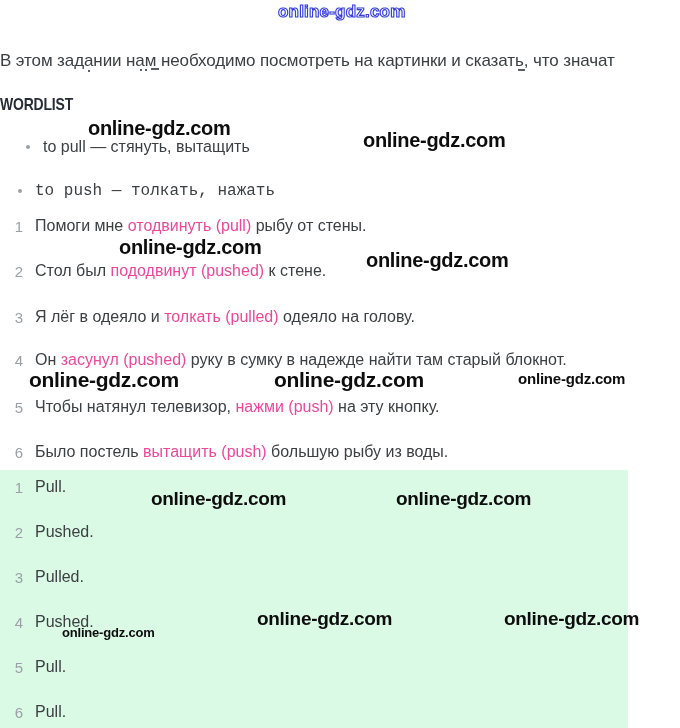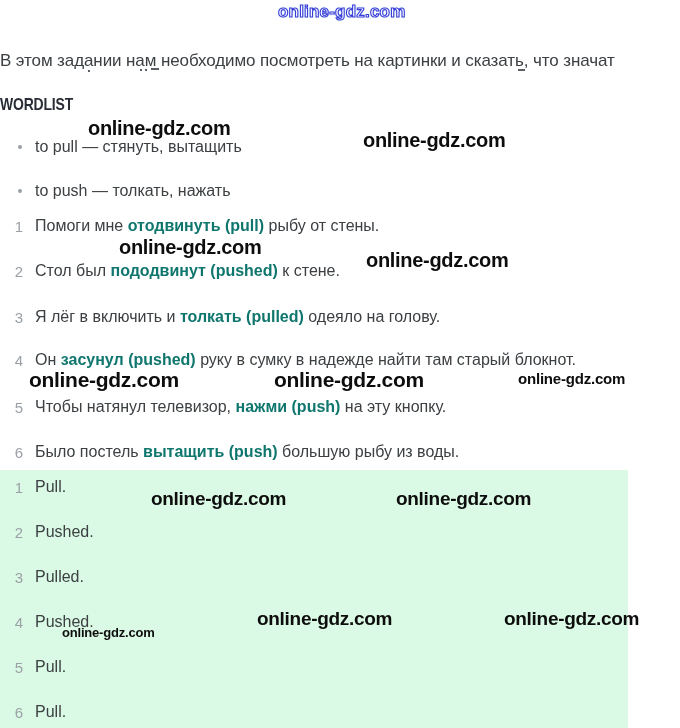--- a/index.html
+++ b/index.html
@@ -22,21 +22,21 @@
   .row { position:absolute; left:0; width:665px; font-size:16px; line-height:20px; }
   .row .num {
     position:absolute; left:10px; top:1px; width:18px; text-align:center;
     color:#9aa0a6; font-size:15px;
   }
   .row .dot {
     position:absolute; left:18px; top:8px; width:4px; height:4px;
     border-radius:50%; background:#9aa0a6;
   }
   .row .txt { display:block; margin-left:35px; white-space:nowrap; }
-  .row b { font-weight:700; color:#0f766e; }
+  .row b { font-weight:400; color:#ec4899; }
   .green-panel {
     position:absolute; top:470px; left:0; width:628px; height:258px;
     background:#dbfae6;
   }
   .wm {
     position:absolute; white-space:nowrap; color:#0d0d0d;
     font-weight:700; letter-spacing:-0.3px; line-height:1;
   }
   .wm-outline {
     font-weight:700; color:#ffffff;
@@ -54,42 +54,42 @@
 
 <div class="artifact" style="left:88px;top:70px;width:2px;height:2px;"></div>
 <div class="artifact" style="left:140px;top:69px;width:2px;height:2px;"></div>
 <div class="artifact" style="left:145px;top:69px;width:2px;height:2px;"></div>
 <div class="artifact" style="left:151px;top:68px;width:8px;height:2px;"></div>
 <div class="artifact" style="left:518px;top:69px;width:7px;height:2px;"></div>
 
 <h2 class="abs wordlist-title">WORDLIST</h2>
 
 <div id="wordlist-container">
-    <div class="row" style="top: 137px;">
+    <div class="row" style="top: 137px; margin-left: 8px;">
       <span class="dot"></span>
       <span class="txt">to pull — стянуть, вытащить</span>
     </div>
-    <div class="row" style="top: 181px;">
+    <div class="row" style="top: 181px; font-family: Liberation Mono, monospace;">
       <span class="dot"></span>
       <span class="txt">to push — толкать, нажать</span>
     </div>
   </div>
 
 <div id="exercise-container">
     <div class="row" style="top: 216px;">
       <span class="num">1</span>
       <span class="txt"><span>Помоги мне </span><b>отодвинуть (pull)</b><span> рыбу от стены.</span></span>
     </div>
     <div class="row" style="top: 261px;">
       <span class="num">2</span>
       <span class="txt"><span>Стол был </span><b>пододвинут (pushed)</b><span> к стене.</span></span>
     </div>
     <div class="row" style="top: 307px;">
       <span class="num">3</span>
-      <span class="txt"><span>Я лёг в включить и </span><b>толкать (pulled)</b><span> одеяло на голову.</span></span>
+      <span class="txt"><span>Я лёг в одеяло и </span><b>толкать (pulled)</b><span> одеяло на голову.</span></span>
     </div>
     <div class="row" style="top: 350px;">
       <span class="num">4</span>
       <span class="txt"><span>Он </span><b>засунул (pushed)</b><span> руку в сумку в надежде найти там старый блокнот.</span></span>
     </div>
     <div class="row" style="top: 397px;">
       <span class="num">5</span>
       <span class="txt"><span>Чтобы натянул телевизор, </span><b>нажми (push)</b><span> на эту кнопку.</span></span>
     </div>
     <div class="row" style="top: 442px;">

